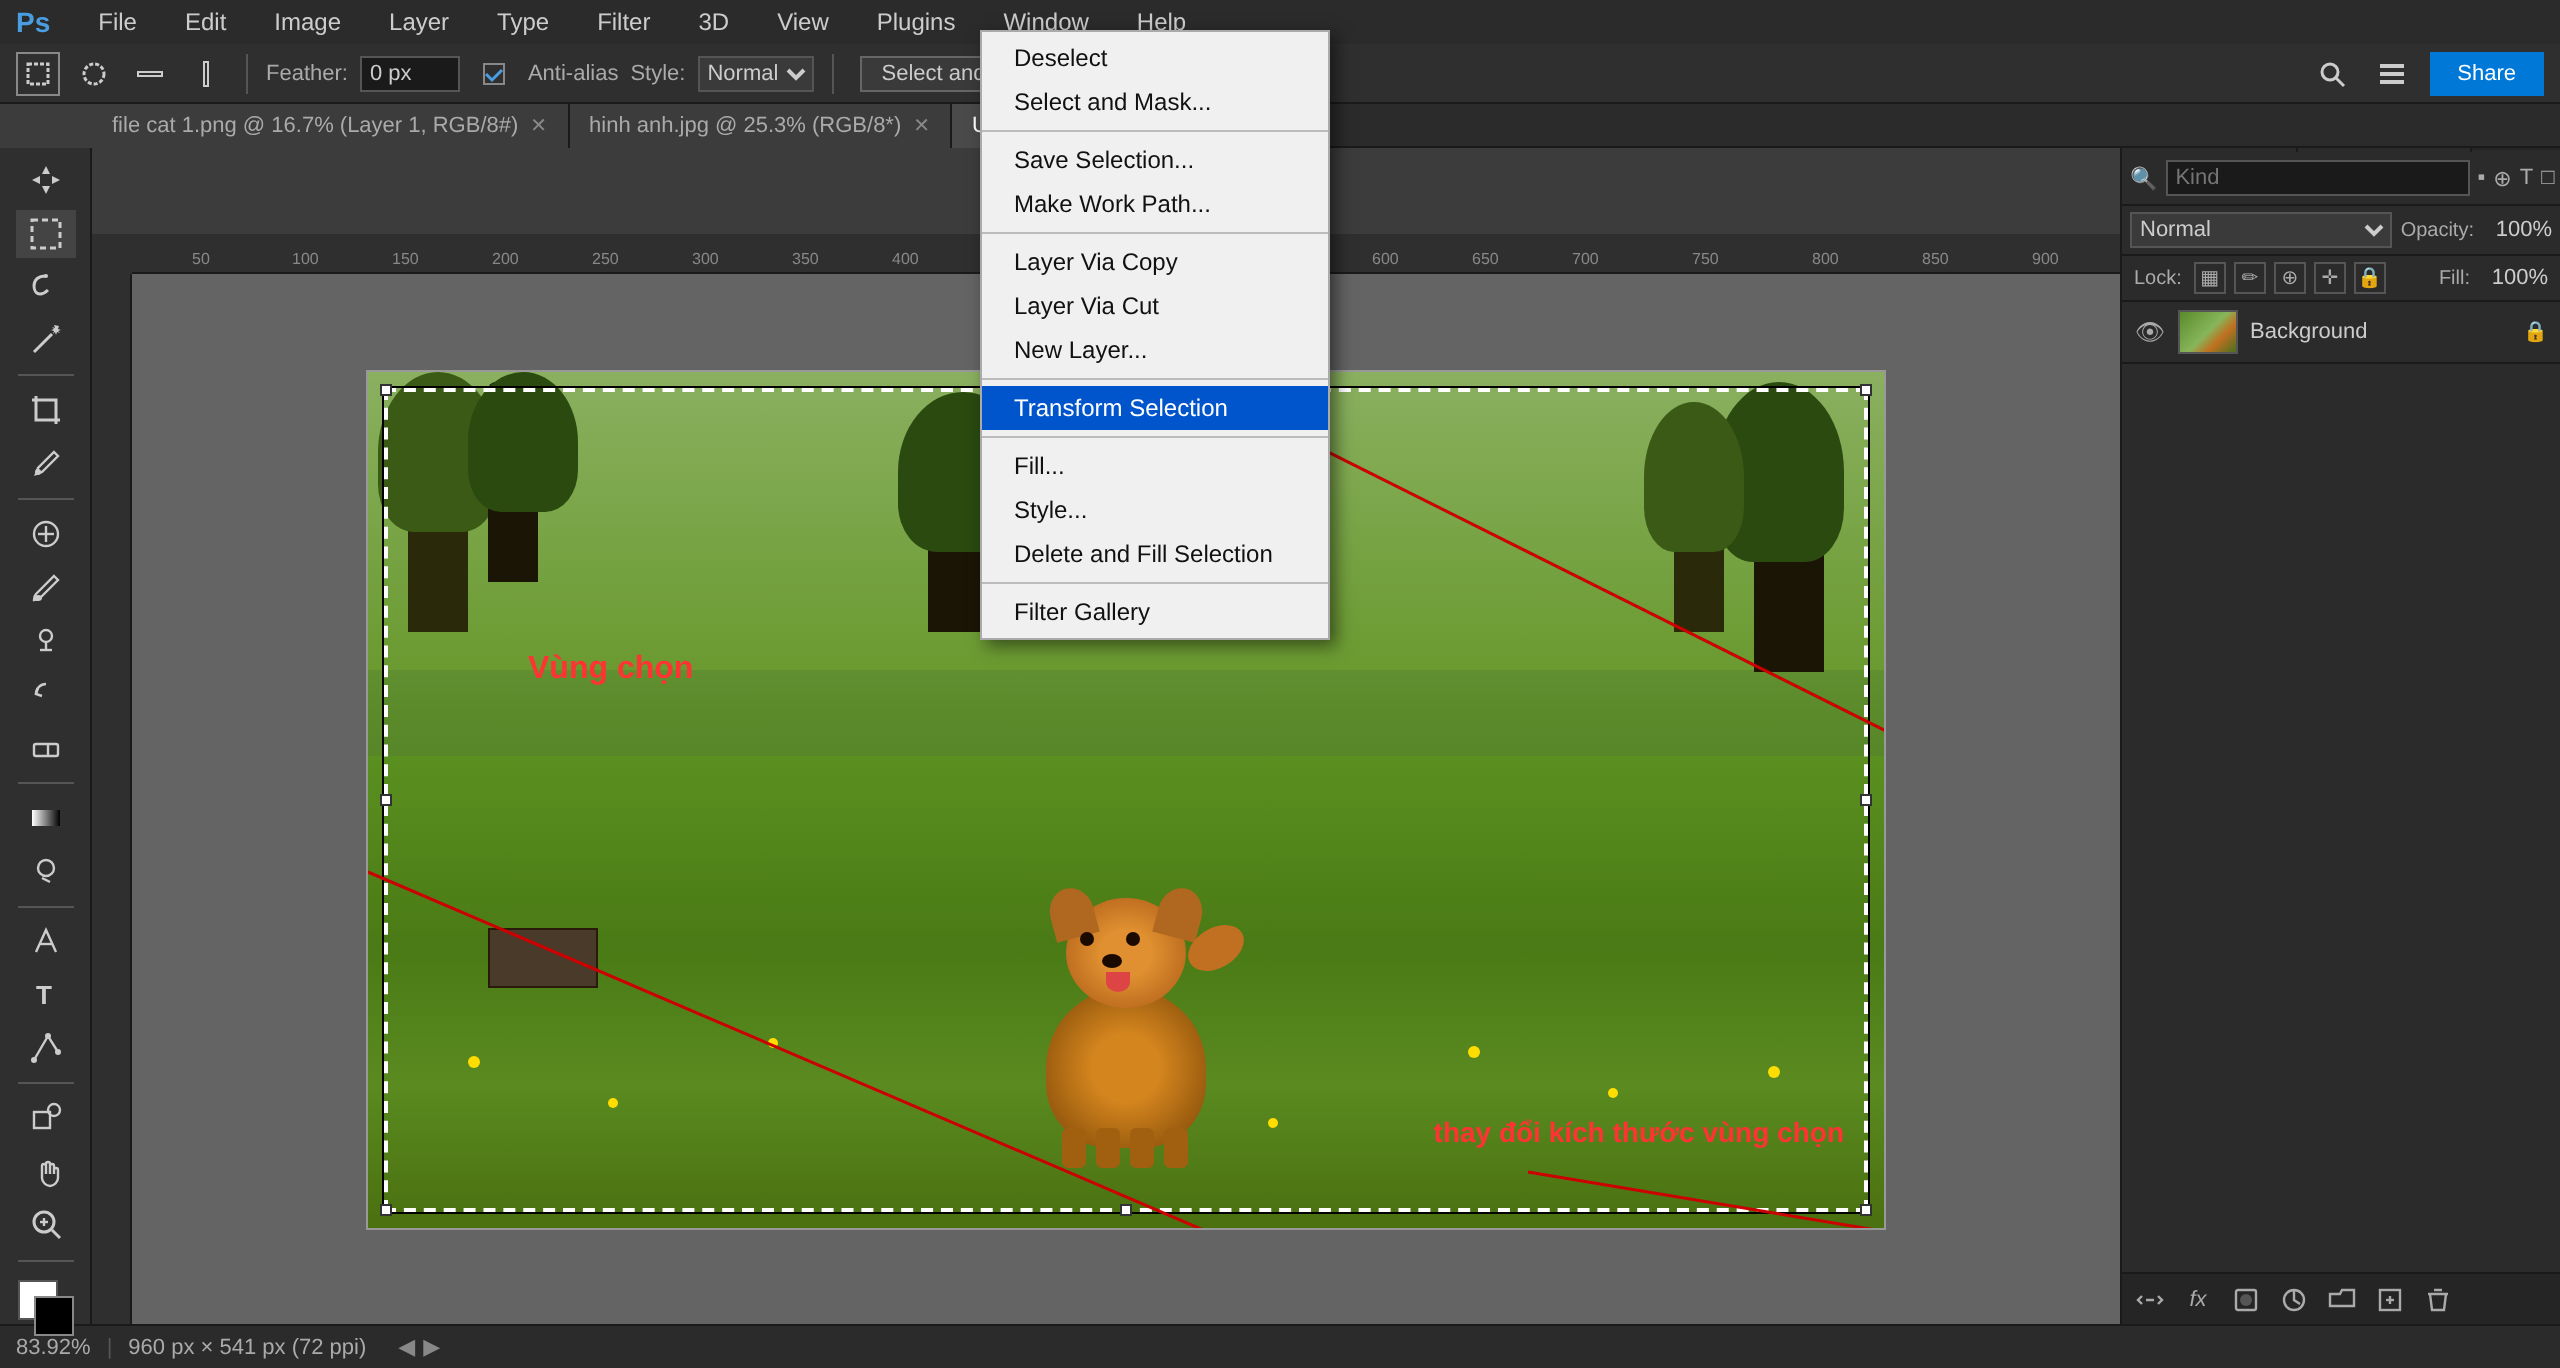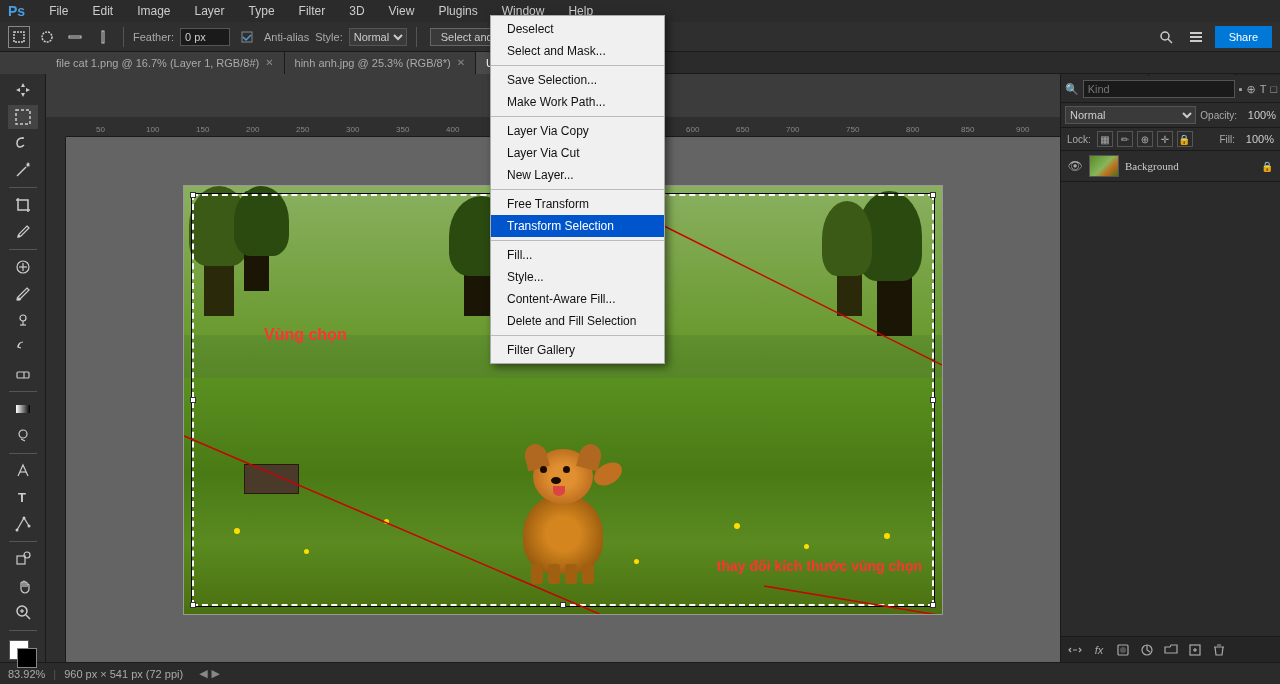--- a/index.html
+++ b/index.html
@@ -459,21 +459,20 @@
       width: 30px;
       height: 22px;
       background: linear-gradient(135deg, #5a8a2a 0%, #87b55a 100%);
       border: 1px solid #555;
       flex-shrink: 0;
     }
     .layer-name {
       flex: 1;
       font-size: 11px;
       color: #ccc;
-      font-family: Liberation Serif, serif;
     }
     .layer-lock {
       color: #888;
       font-size: 10px;
     }
 
     
     .panel-bottom {
       position: absolute;
       bottom: 0;
@@ -962,35 +961,29 @@
   <div class="ctx-item">
     <span>Layer Via Copy</span>
   </div>
   <div class="ctx-item">
     <span>Layer Via Cut</span>
   </div>
   <div class="ctx-item">
     <span>New Layer...</span>
   </div>
   <div class="ctx-sep"></div>
-  <div class="ctx-item">
-    <span>Free Transform</span>
-  </div>
   <div class="ctx-item highlighted">
     <span>Transform Selection</span>
   </div>
   <div class="ctx-sep"></div>
   <div class="ctx-item">
     <span>Fill...</span>
   </div>
   <div class="ctx-item">
     <span>Style...</span>
-  </div>
-  <div class="ctx-item">
-    <span>Content-Aware Fill...</span>
   </div>
   <div class="ctx-item">
     <span>Delete and Fill Selection</span>
   </div>
   <div class="ctx-sep"></div>
   <div class="ctx-item">
     <span>Filter Gallery</span>
   </div>
 </div>
 

